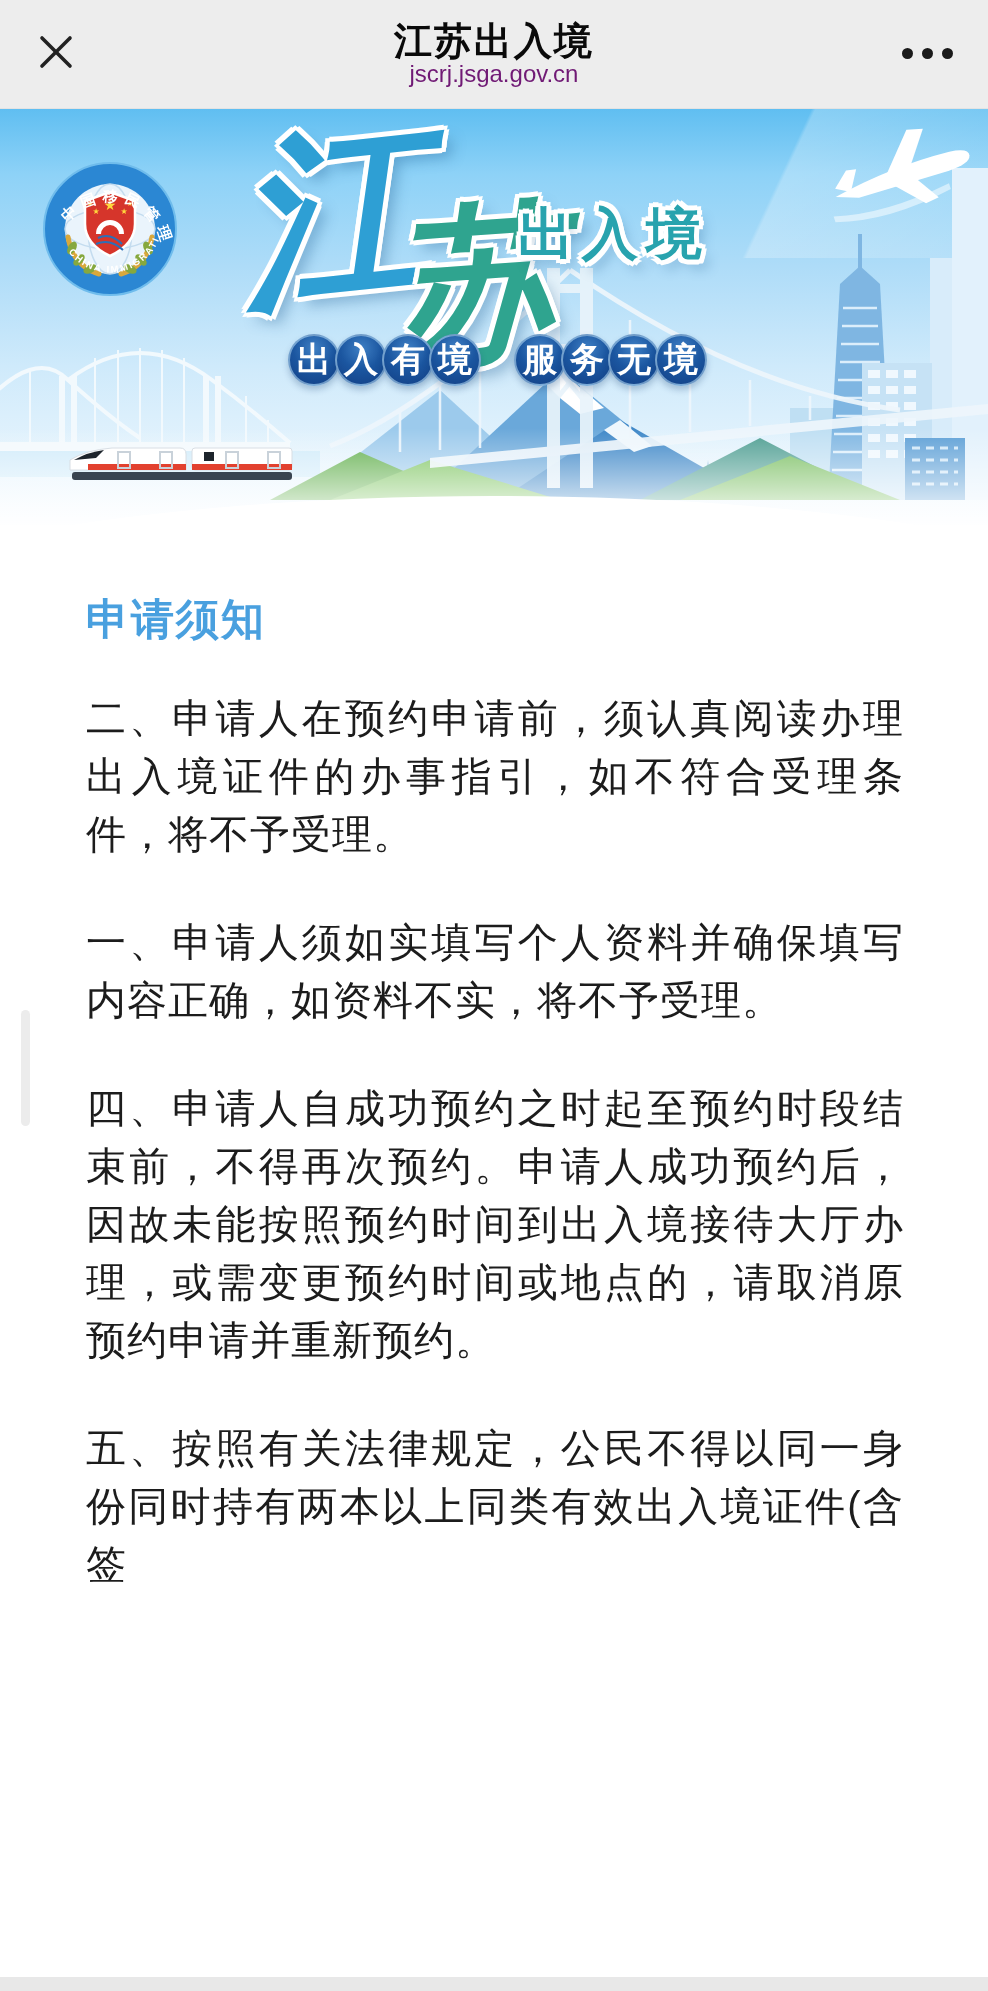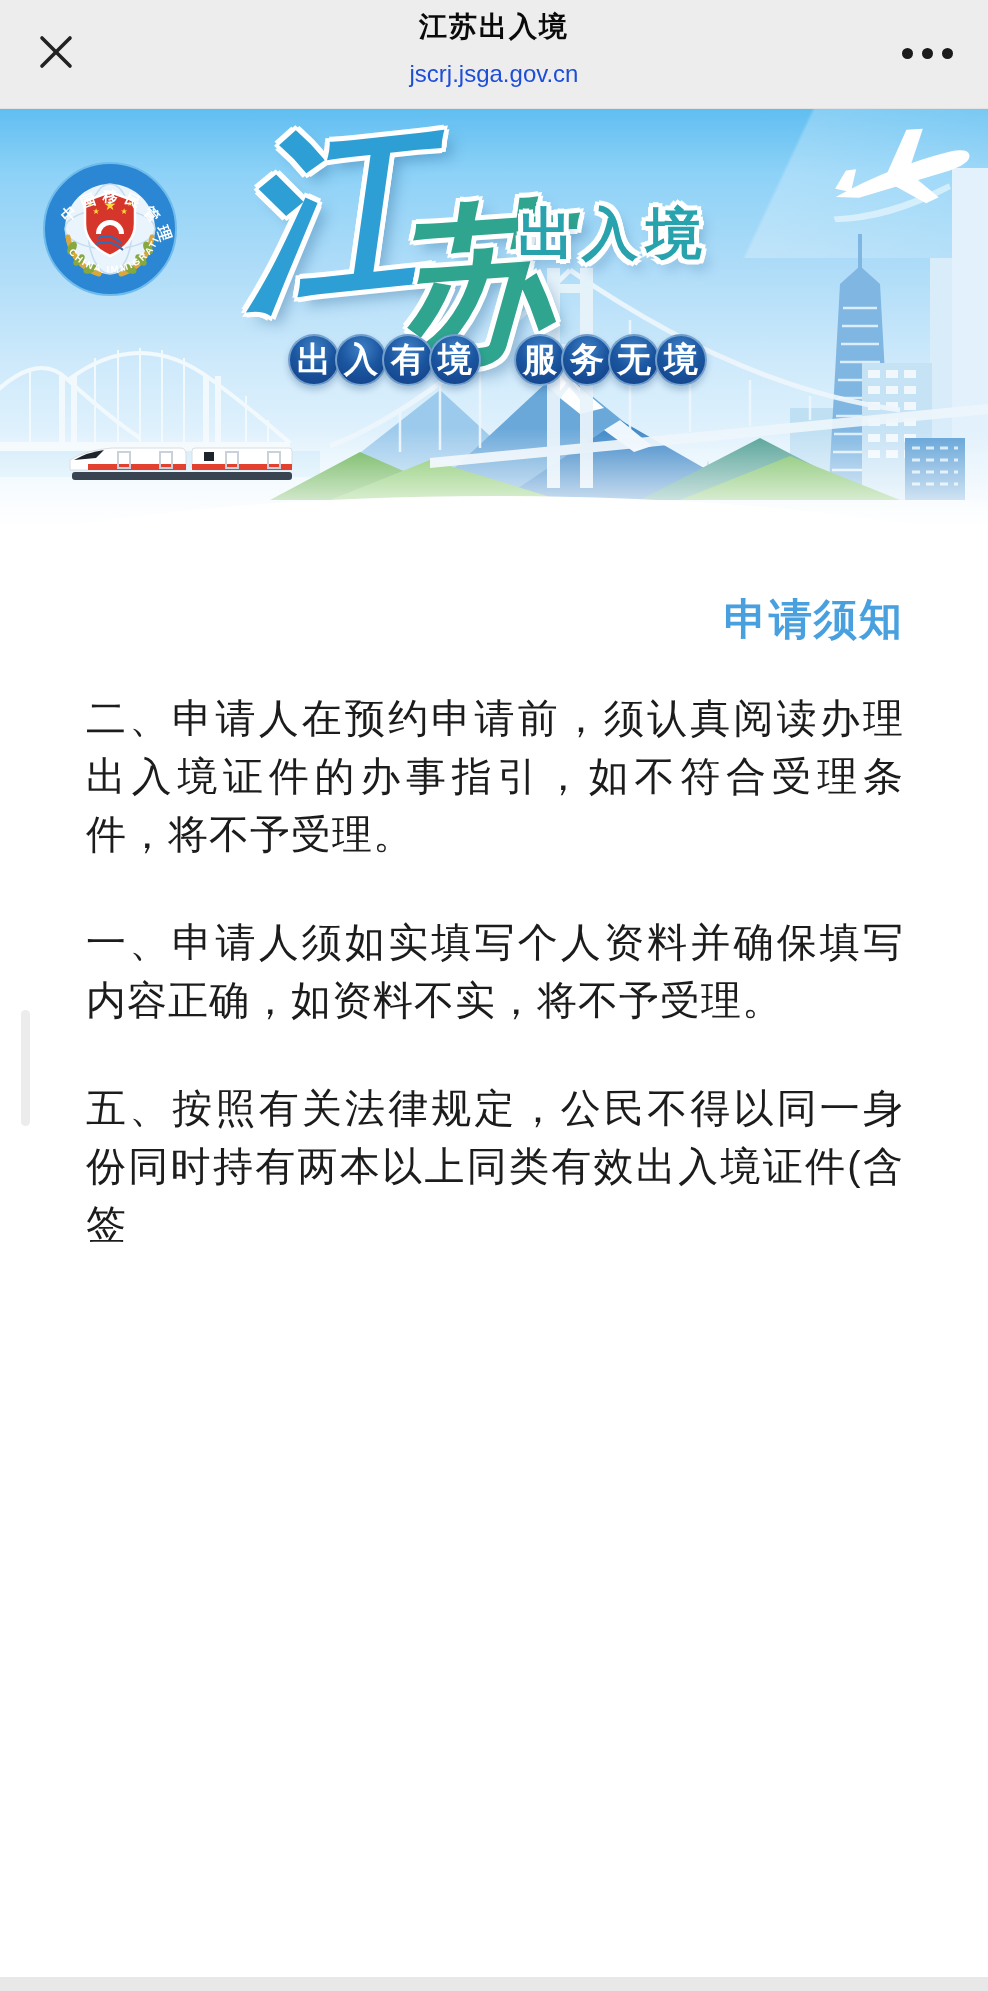--- a/index.html
+++ b/index.html
@@ -2,22 +2,22 @@
 <html><head>
 <meta charset="utf-8">
 <style>
   html,body{margin:0;padding:0;background:#fff;}
   .page{
     position:relative;width:988px;height:1991px;overflow:hidden;background:#ffffff;
     font-family:"Liberation Sans","DejaVu Sans",sans-serif;
   }
   
   .titlebar{position:absolute;top:0;left:0;width:988px;height:108px;background:#ededed;border-bottom:1px solid #e3e3e3;z-index:10;}
-  .tb-title{position:absolute;top:8px;left:0;width:100%;text-align:center;font-size:28px;font-weight:bold;color:#0a0a0a;letter-spacing:2px;}
-  .tb-url{position:absolute;top:60px;left:0;width:100%;text-align:center;font-size:24px;color:#1d4ed8;}
+  .tb-title{position:absolute;top:16px;left:0;width:100%;text-align:center;font-size:38px;font-weight:bold;color:#0a0a0a;letter-spacing:2px;}
+  .tb-url{position:absolute;top:60px;left:0;width:100%;text-align:center;font-size:24px;color:#701a75;}
   .close-btn{position:absolute;left:30px;top:26px;width:52px;height:52px;background:none;border:none;padding:0;cursor:pointer;}
   .more-btn{position:absolute;right:28px;top:36px;width:66px;height:34px;background:none;border:none;display:flex;align-items:center;justify-content:center;gap:9px;cursor:pointer;}
   .more-btn i{width:11px;height:11px;border-radius:50%;background:#1a1a1a;display:block;}
   
   .banner{
     position:absolute;top:108px;left:0;width:988px;height:417px;overflow:hidden;
     background:linear-gradient(180deg,#5fbef1 0%,#8ed2f7 16%,#aedcf8 38%,#cfeafb 62%,#e6f4fd 85%,#eef8fe 100%);
   }
   .sky-glare{position:absolute;top:0;right:0;width:340px;height:150px;background:linear-gradient(115deg,rgba(255,255,255,0) 40%,rgba(255,255,255,.25) 41%,rgba(255,255,255,.12) 100%);z-index:1;}
   .scenery{position:absolute;top:0;left:0;z-index:1;}
@@ -34,21 +34,21 @@
     width:52px;height:52px;border-radius:50%;margin-left:-5px;
     background:radial-gradient(circle at 50% 26%,#3e7fc4 0%,#1b56a0 48%,#123f85 100%);
     border:2px solid rgba(190,226,248,.55);box-sizing:border-box;
     color:#fff;font-size:34px;font-weight:bold;display:flex;align-items:center;justify-content:center;
     box-shadow:0 4px 6px rgba(20,60,110,.25);
   }
   .pill-row .c:first-child{margin-left:0;}
   .dome{position:absolute;left:-20%;width:140%;height:140px;top:388px;background:#fff;border-radius:50% 50% 0 0 / 100% 100% 0 0;z-index:4;}
   
   .content{position:absolute;top:525px;left:0;width:988px;box-sizing:border-box;padding:72px 84px 0 86px;background:#fff;z-index:2;}
-  .content h1{margin:0 0 48px 0;text-align:right;font-size:43px;line-height:44px;font-weight:bold;color:#49a0df;letter-spacing:2px;}
+  .content h1{margin:0 0 48px 0;text-align:left;font-size:43px;line-height:44px;font-weight:bold;color:#49a0df;letter-spacing:2px;}
   .content p{margin:0 0 50px 0;font-size:40px;line-height:58px;color:#1c1c1c;text-align:justify;letter-spacing:1px;word-break:break-all;}
   .scroll-indicator{position:absolute;left:21px;top:1010px;width:9px;height:116px;border-radius:5px;background:#ececec;z-index:6;}
   .bottom-strip{position:absolute;left:0;top:1977px;width:988px;height:14px;background:#e8e8e8;z-index:6;}
 </style>
 </head>
 <body>
 
 <div class="page">
 
   <header class="titlebar">
@@ -279,18 +279,19 @@
       <span class="c">境</span>
     </div>
 
     <div class="dome"></div>
   </div>
 
   <main class="content">
     <h1>申请须知</h1>
     <p>二、申请人在预约申请前，须认真阅读办理出入境证件的办事指引，如不符合受理条件，将不予受理。</p>
     <p>一、申请人须如实填写个人资料并确保填写内容正确，如资料不实，将不予受理。</p>
+    <p>四、申请人自成功预约之时起至预约时段结束前，不得再次预约。申请人成功预约后，因故未能按照预约时间到出入境接待大厅办理，或需变更预约时间或地点的，请取消原预约申请并重新预约。</p>
     <p>五、按照有关法律规定，公民不得以同一身份同时持有两本以上同类有效出入境证件(含签</p>
   </main>
 
   <div class="scroll-indicator"></div>
   <div class="bottom-strip"></div>
 </div>
 
 </body></html>

